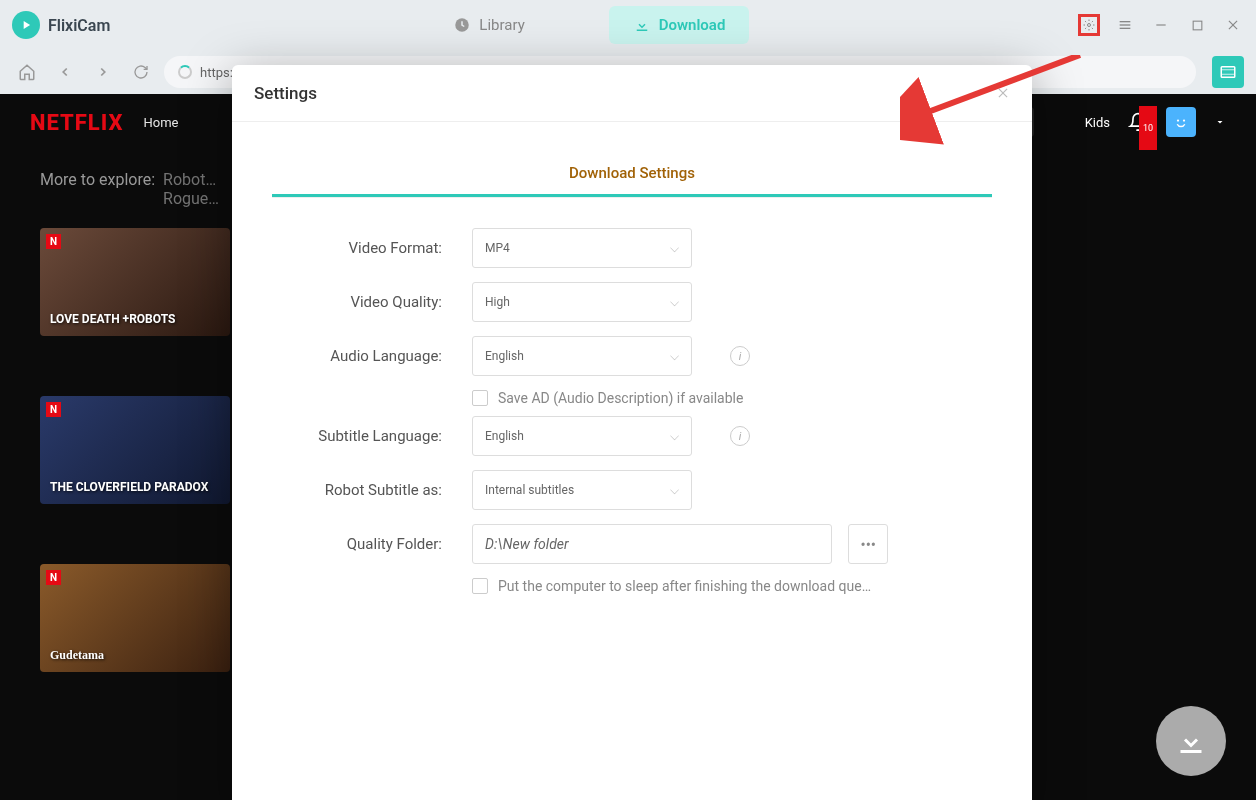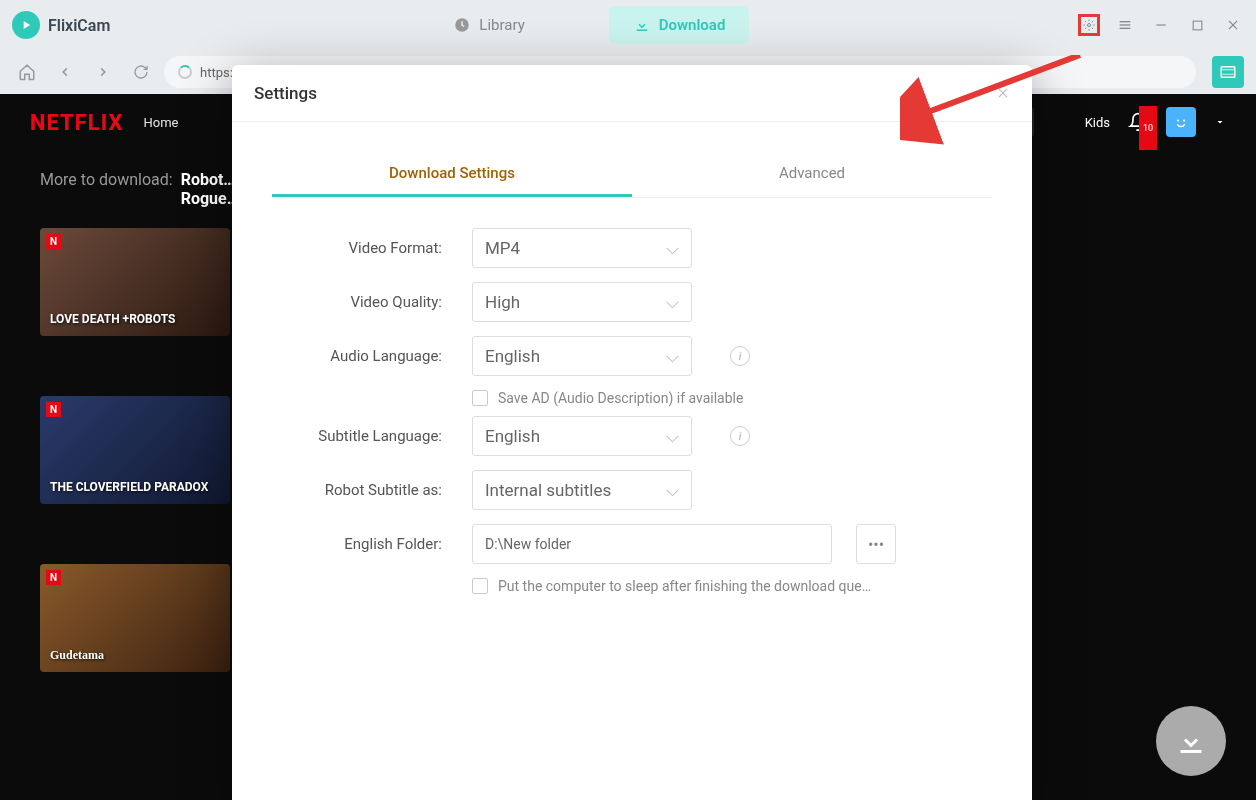--- a/index.html
+++ b/index.html
@@ -32,21 +32,21 @@
 .netflix-logo { color: #e50914; font-weight: 800; font-size: 22px; letter-spacing: 1px; }
 .netflix-nav { display: flex; gap: 18px; color: #e5e5e5; font-size: 13px; }
 .netflix-right { margin-left: auto; display: flex; align-items: center; gap: 18px; color: #fff; }
 .kids { font-size: 13px; padding-left: 33px; }
 .bell { position: relative; }
 .badge { position: absolute; top: -6px; right: -9px; background: #e50914; color: #fff; font-size: 9px; padding: 17px 4px; border-radius: 0; }
 .avatar { width: 30px; height: 30px; background: #4bb3fd; border-radius: 4px; display:flex; align-items:center; justify-content:center;}
 .close-x { width: 30px; height: 30px; background: rgba(255,255,255,0.1); display:flex; align-items:center; justify-content:center; color:#fff; border-radius:4px;}
 
 .explore { padding: 20px 40px 10px; color: #999; font-size: 16px; display:flex; gap:8px;}
-.explore-items { color: #ffffff; font-weight: 700; }
+.explore-items { color: #737373; font-weight: 400; }
 
 .thumbs-row { display: flex; gap: 10px; padding: 10px 40px; }
 .thumb { width: 190px; height: 108px; background: linear-gradient(135deg, #333, #555); border-radius: 4px; position: relative; display:flex; flex-direction:column; justify-content:flex-end; padding:10px; color:#fff; font-weight:700; font-size:12px; overflow:hidden;}
 .thumb.t1 { background: linear-gradient(135deg,#6b4a3a,#2a1810);}
 .thumb.t2 { background: linear-gradient(135deg,#3a2a5a,#1a1030);}
 .thumb.t3 { background: linear-gradient(135deg,#8a5a2a,#3a2010);}
 .thumb.t4 { background: linear-gradient(135deg,#5a2a2a,#2a1010);}
 .thumb.t5 { background: linear-gradient(135deg,#4a6a7a,#203040);}
 .thumb.t6 { background: linear-gradient(135deg,#2a3a6a,#101830);}
 .thumb.t7 { background: linear-gradient(135deg,#6a5a2a,#302810);}
@@ -63,27 +63,27 @@
 .modal { position: absolute; top: 65px; left: 232px; width: 800px; height: 749px; background: #fff; border-radius: 6px; box-shadow: 0 10px 50px rgba(0,0,0,0.35); display:flex; flex-direction:column; }
 .modal-header { display:flex; align-items:center; padding: 18px 22px; border-bottom: 1px solid #eee;}
 .modal-title { font-size: 17px; font-weight: 500; color: #333;}
 .modal-close { margin-left: auto; color: #bbb; cursor:pointer; font-size:16px;}
 .modal-tabs { display:flex; border-bottom:1px solid #eee; margin: 30px 40px 0;}
 .modal-tab { flex:1; text-align:center; padding: 12px; color:#888; font-size:15px; cursor:pointer;}
 .modal-tab.active { color:#a16207; font-weight:500; border-bottom: 3px solid #2ec9b8;}
 .modal-body { padding: 30px 50px; flex:1; overflow:auto;}
 .form-row { display:flex; align-items:center; margin-bottom: 14px; gap: 30px;}
 .form-label { width: 160px; text-align:right; color:#555; font-size:15px;}
-.select-box { width: 220px; height: 40px; border:1px solid #ddd; border-radius:3px; display:flex; align-items:center; padding: 1px 12px; color:#666; font-size:17px; justify-content:space-between; cursor:pointer;}
+.select-box { width: 220px; height: 40px; border:1px solid #ddd; border-radius:3px; display:flex; align-items:center; padding: 1px 12px; color:#666; font-size:12px; justify-content:space-between; cursor:pointer;}
 .chev { color:#bbb; }
 .info-icon { width:20px; height:20px; border:1px solid #ccc; border-radius:50%; display:flex; align-items:center; justify-content:center; color:#aaa; font-size:11px; font-style:italic; margin-left:8px;}
 .check-row { display:flex; align-items:center; gap:10px; margin-left:190px; margin-bottom:10px; color:#888; font-size:14px;}
 .checkbox { width:16px; height:16px; border:1px solid #ccc; border-radius:2px; display:flex; align-items:center; justify-content:center;}
 .checkbox.checked { background:#2ec9b8; border-color:#2ec9b8; color:#fff;}
-.output-row { display:flex; align-items:flex-start; gap:24px;}
+.output-row { display:flex; align-items:flex-start; gap:16px;font-style:italic;}
 .output-path { width: 360px; height:40px; border:1px solid #ddd; border-radius:3px; padding:0 12px; display:flex; align-items:center; color:#666; font-size:14px;}
 .browse-btn { width:40px; height:40px; border:1px solid #ddd; border-radius:3px; display:flex; align-items:center; justify-content:center; color:#888; cursor:pointer;}
 
 
 .arrow { position:absolute; top: 55px; left: 900px; pointer-events:none;}
 
 svg { display:block;}
 </style>
 </head>
 <body>
@@ -212,21 +212,21 @@
             <path d="M7 15c1 2 3 3 5 3s4-1 5-3" stroke="#fff" stroke-width="2" fill="none"></path>
           </svg>
       </div>
       <svg width="12" height="12" viewBox="0 0 24 24" fill="#fff">
           <path d="M7 10l5 5 5-5z"></path>
         </svg>
     </div>
   </div>
 
   <div class="explore">
-    <span>More to download:</span>
+    <span>More to explore:</span>
     <span class="explore-items" style="white-space:pre-line;">Robot…
 Rogue…</span>
   </div>
 
   <div class="thumbs-row">
     <div class="thumb t1">
         <span class="n-tag">N</span>
         <span class="thumb-title">LOVE DEATH +ROBOTS</span>
       </div>
     <div class="thumb t2" style="visibility:hidden"></div>
@@ -281,21 +281,20 @@
     <span class="modal-title">Settings</span>
     <span class="modal-close">
       <svg width="14" height="14" viewBox="0 0 24 24" stroke="#bbb" stroke-width="2">
           <line x1="5" y1="5" x2="19" y2="19"></line>
           <line x1="19" y1="5" x2="5" y2="19"></line>
         </svg>
     </span>
   </div>
   <div class="modal-tabs">
     <div class="modal-tab active">Download Settings</div>
-    <div class="modal-tab">Advanced</div>
   </div>
   <div class="modal-body">
 
     <div class="form-row">
       <div class="form-label">Video Format:</div>
       <div class="select-box">
         <span>MP4</span>
         <span class="chev">⌵</span>
       </div>
     </div>
@@ -333,21 +332,21 @@
 
     <div class="form-row">
       <div class="form-label">Robot Subtitle as:</div>
       <div class="select-box">
         <span>Internal subtitles</span>
         <span class="chev">⌵</span>
       </div>
     </div>
 
     <div class="form-row">
-      <div class="form-label">English Folder:</div>
+      <div class="form-label">Quality Folder:</div>
       <div class="output-row">
         <div class="output-path">D:\New folder</div>
         <div class="browse-btn">•••</div>
       </div>
     </div>
 
     <div class="check-row" style="margin-top:6px;">
       <div class="checkbox"></div>
       <span>Put the computer to sleep after finishing the download que…</span>
     </div>

